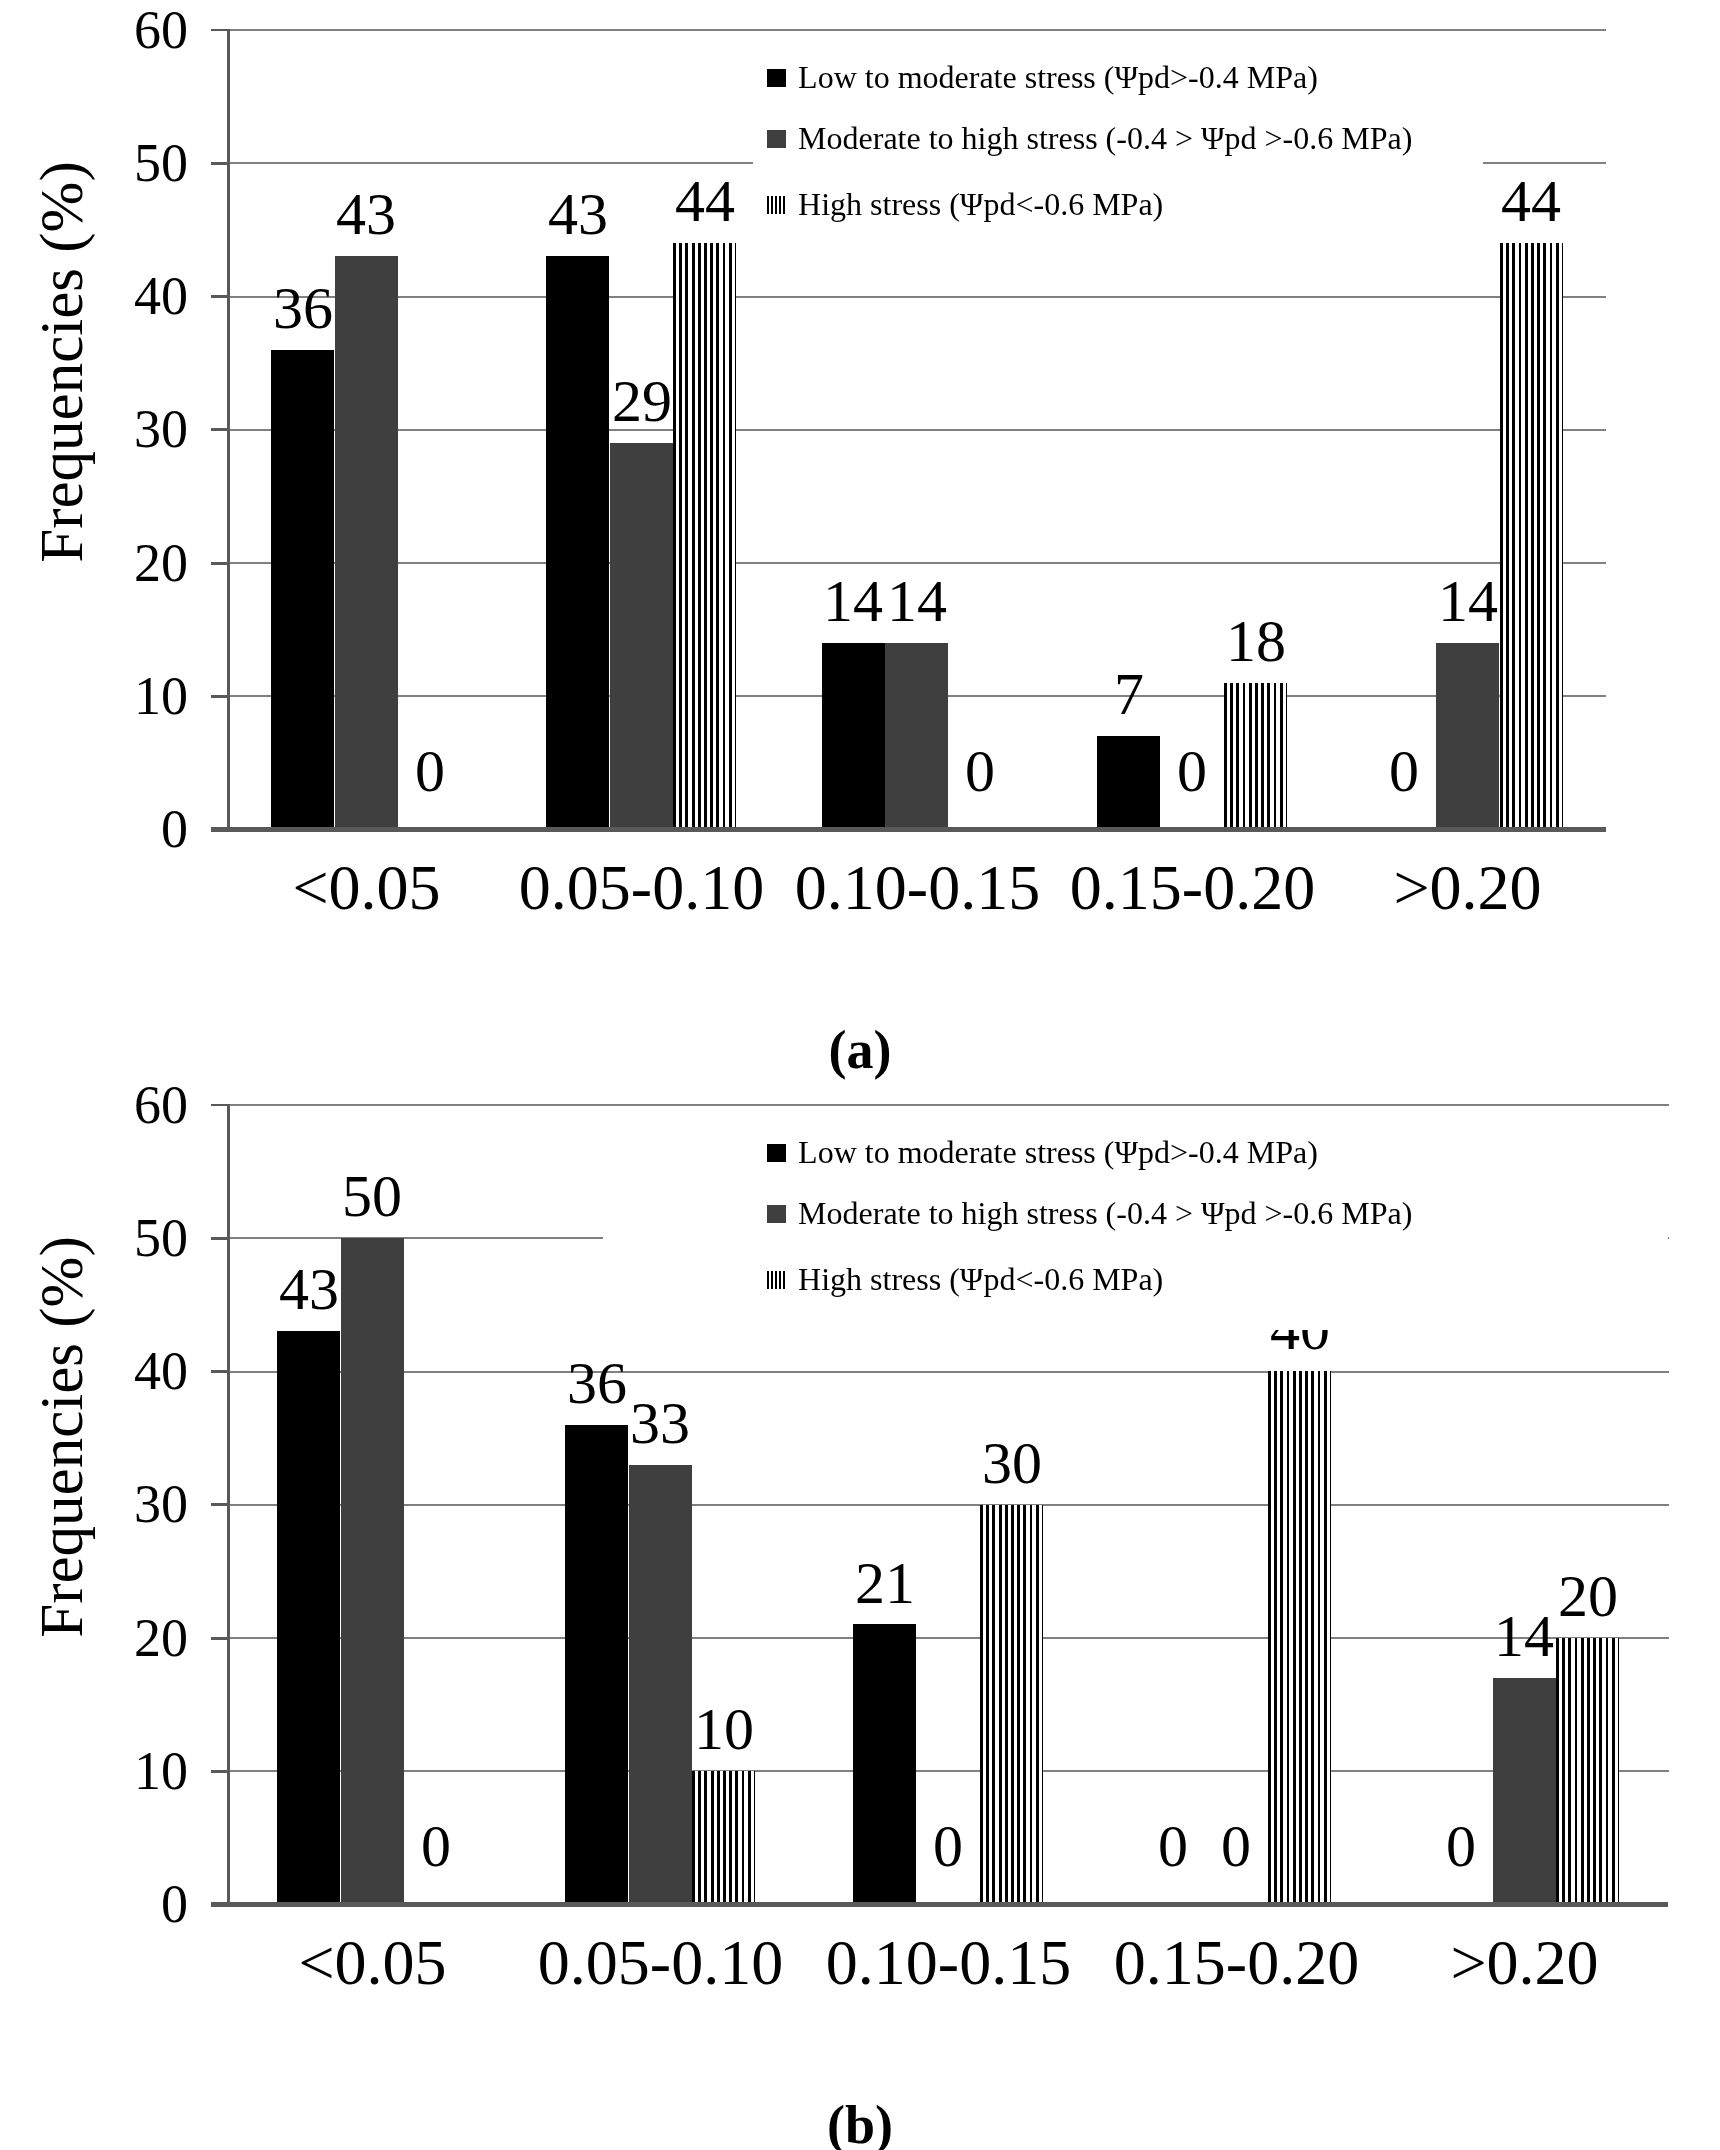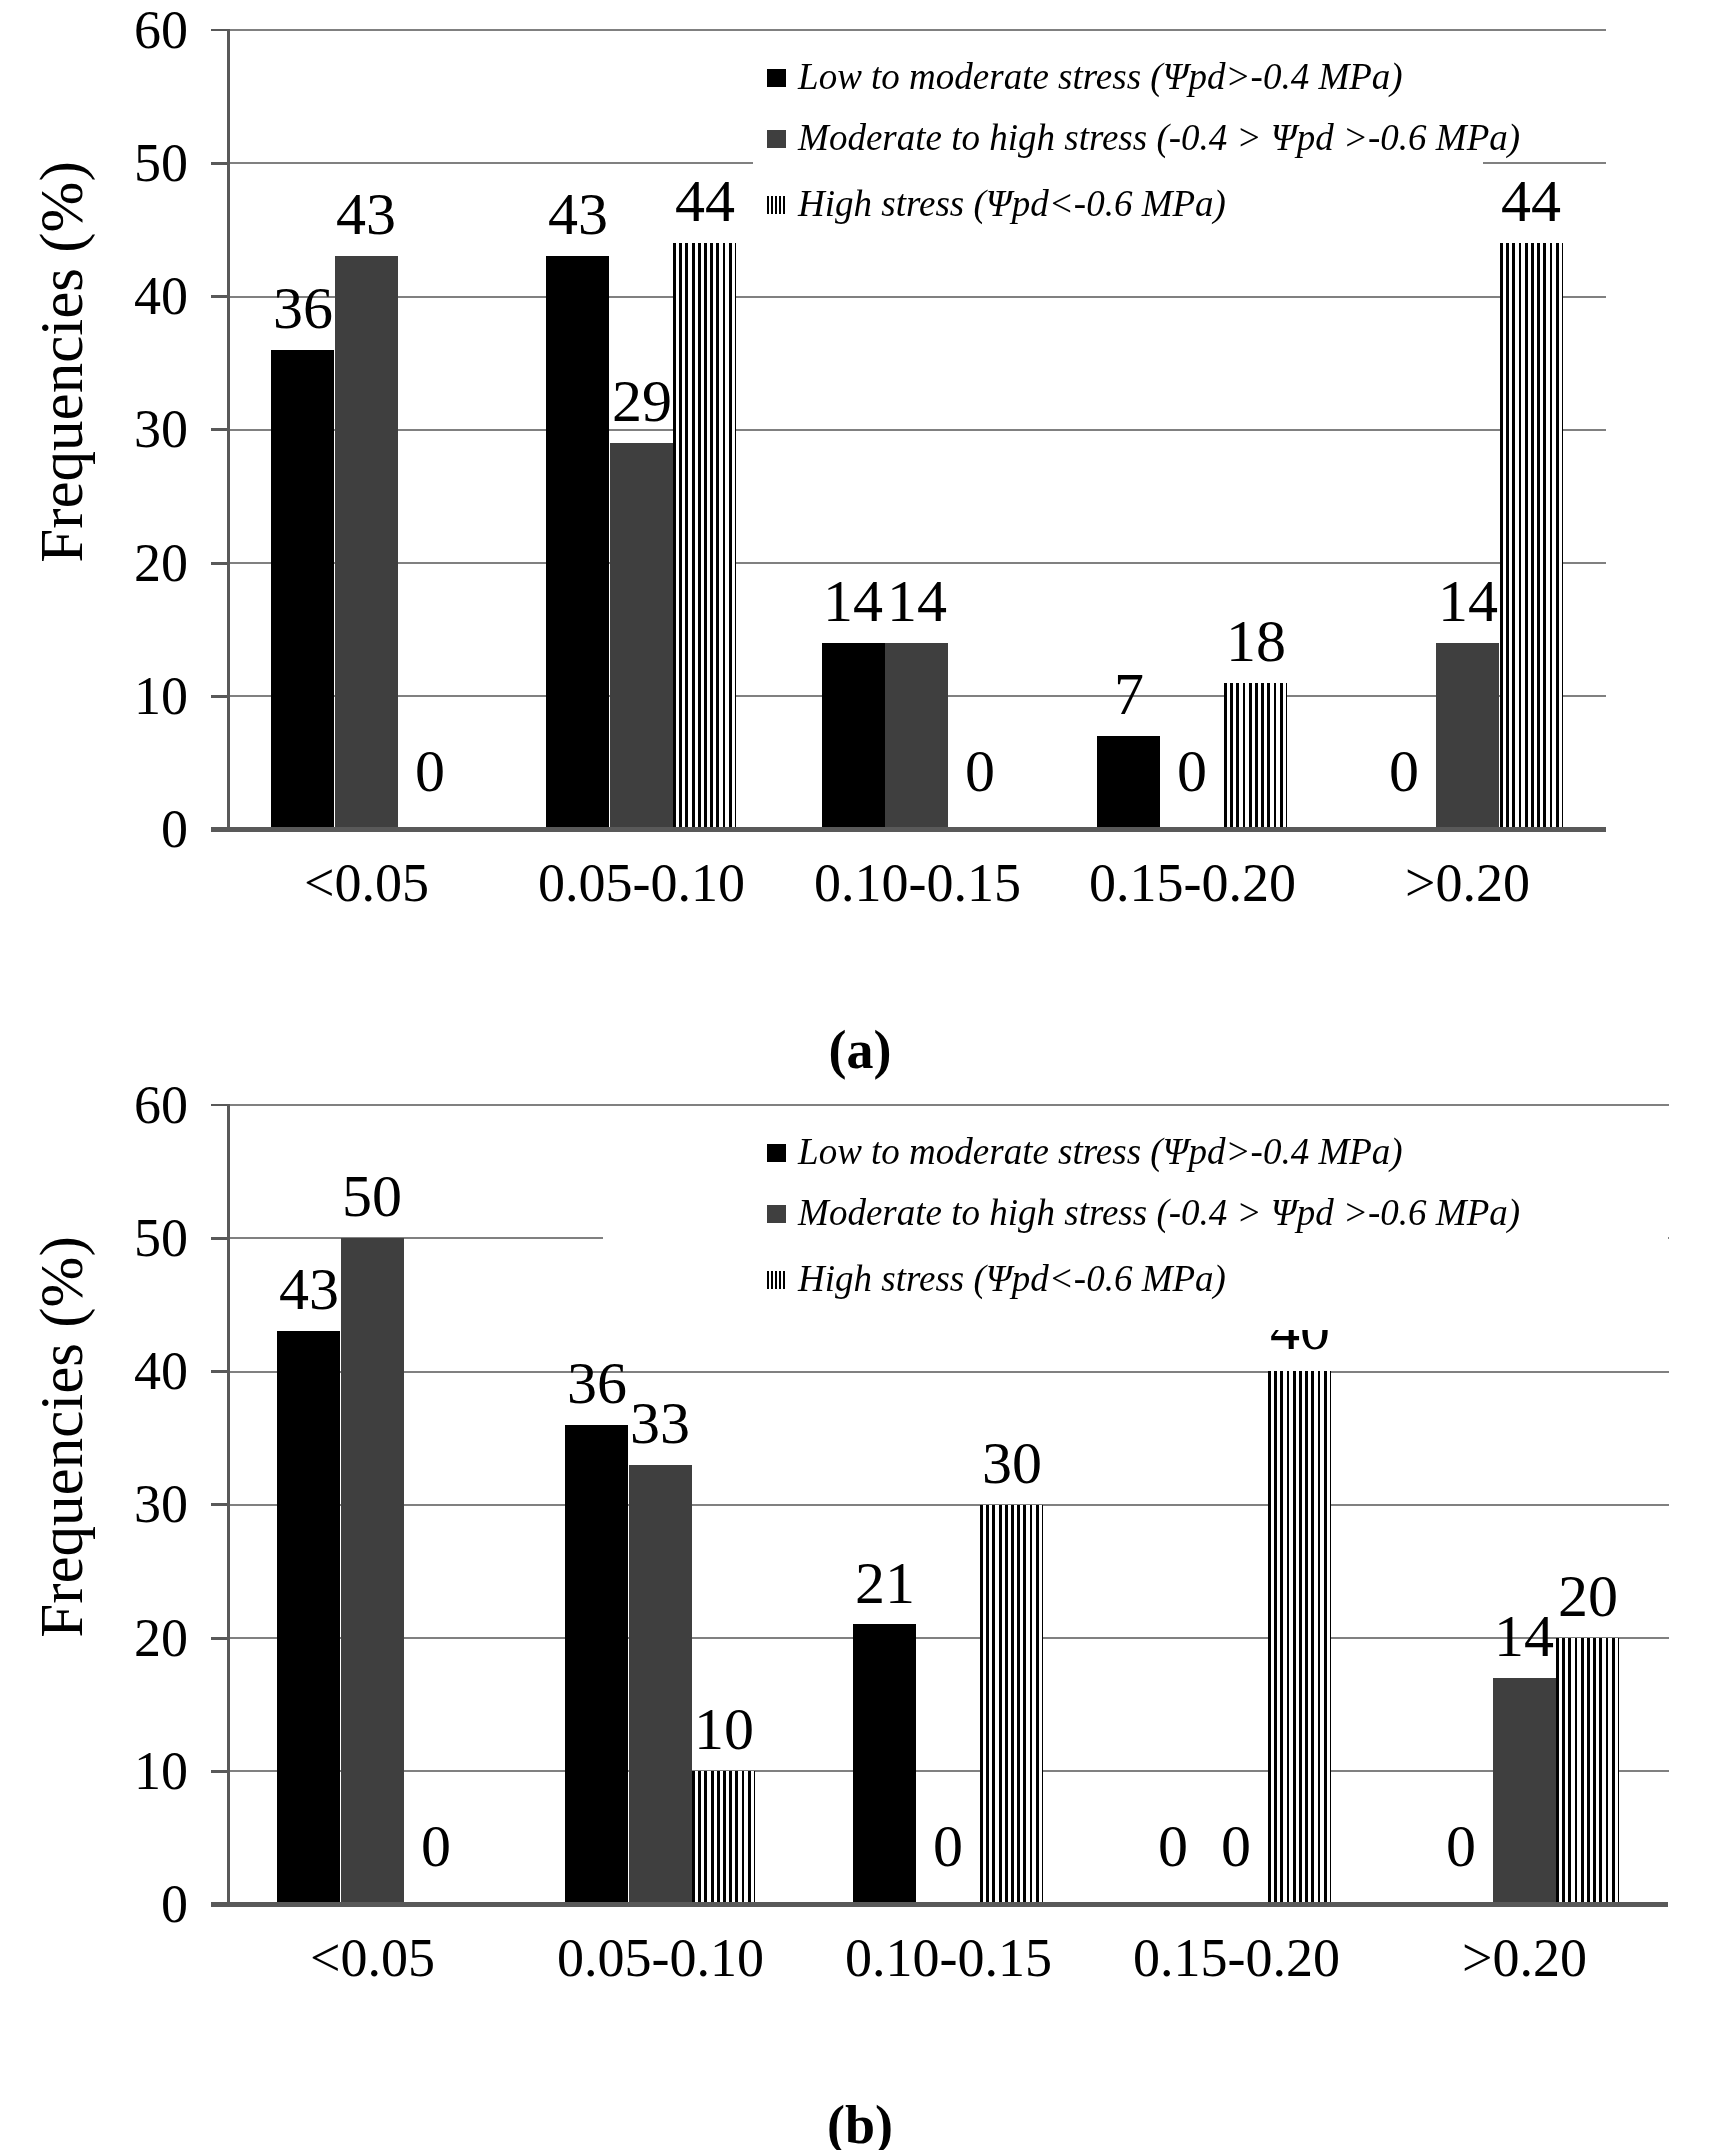--- a/index.html
+++ b/index.html
@@ -15,27 +15,27 @@
   .bar { position:absolute; z-index:2; }
   .value-label {
     position:absolute; width:194px; font-size:60px; line-height:1;
     text-align:center; z-index:2; white-space:nowrap;
   }
   .tick-label {
     position:absolute; width:136px; font-size:54px; line-height:1;
     text-align:right; white-space:nowrap;
   }
   .category-label {
-    position:absolute; width:285px; font-size:54px; line-height:1;
+    position:absolute; width:285px; font-size:64px; line-height:1;
     text-align:center; white-space:nowrap;
   }
   .legend-box { position:absolute; background:#ffffff; z-index:4; }
   .legend-item { position:absolute; z-index:5; display:flex; align-items:center; }
   .legend-marker { width:19.4px; height:18px; flex:0 0 auto; margin-right:11.7px; }
-  .legend-text { font-size:37px; line-height:1.15; white-space:nowrap;font-style:italic; }
+  .legend-text { font-size:32px; line-height:1.15; white-space:nowrap; }
   .y-title {
     position:absolute; width:906px; height:62px; font-size:61px; line-height:1;
     text-align:center; transform:rotate(-90deg); white-space:nowrap; z-index:1;
   }
   .x-title {
     position:absolute; font-size:60px; line-height:1; text-align:center;
     white-space:nowrap; z-index:1;
   }
   .x-title .sub { font-size:38px; vertical-align:-14.2px; }
   .caption {

